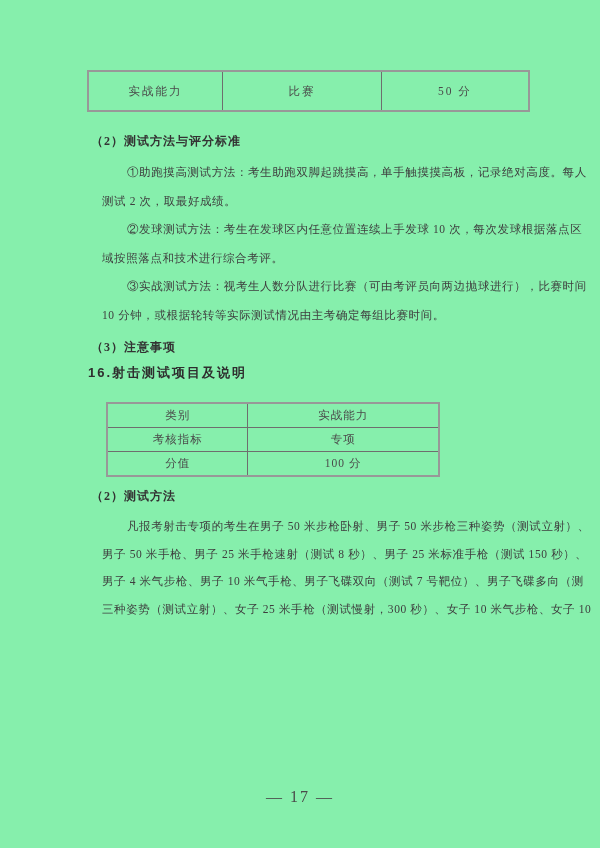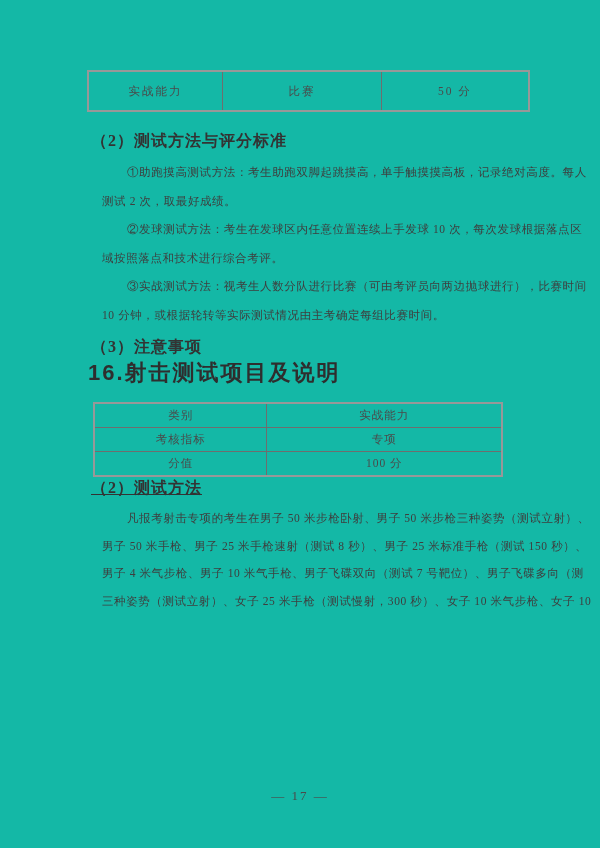--- a/index.html
+++ b/index.html
@@ -2,21 +2,21 @@
 <html><head>
 <meta charset="utf-8">
 <style>
   html, body { margin: 0; padding: 0; }
   body { background: #ffffff; }
 
   .page {
     position: relative;
     width: 600px;
     height: 848px;
-    background: #14b8a6;
+    background: #86efac;
     font-family: "Liberation Serif", "DejaVu Serif", serif;
     color: #3e3e3e;
     overflow: hidden;
   }
 
   .content {
     position: absolute;
     left: 88px;
     top: 70px;
     width: 444px;
@@ -32,43 +32,43 @@
     border: 1px solid #6e6e6e;
     text-align: center;
     vertical-align: middle;
     font-size: 11.5px;
     color: #4a4a4a;
     letter-spacing: 2px;
     padding: 0;
   }
   table.tbl1 { width: 443px; margin-left: -1px; }
   table.tbl1 td { height: 38px; }
-  table.tbl2 { width: 410px; margin-left: 5px; margin-top: 17px; }
+  table.tbl2 { width: 334px; margin-left: 18px; margin-top: 17px; }
   table.tbl2 td { height: 23px; letter-spacing: 1px; }
 
   
   .h-sub {
     font-weight: bold;
-    font-size: 16px;
+    font-size: 12px;
     color: #333333;
     height: 16px;
     line-height: 16px;
     letter-spacing: 1px;
     margin-left: 3px;
     white-space: nowrap;
   }
   .h-sub.m1 { margin-top: 21px; }
   .h-sub.m2 { margin-top: 10px; }
   .h-sub.m3 { margin-top: 8px; }
-  .h-sub.m4 { margin-top: 3px; text-decoration: underline; }
+  .h-sub.m4 { margin-top: 11px; }
 
   .h-big {
     font-family: "Liberation Sans", "DejaVu Sans", sans-serif;
     font-weight: bold;
-    font-size: 22px;
+    font-size: 13px;
     color: #2e2e2e;
     letter-spacing: 2px;
     height: 24px;
     line-height: 24px;
     margin-top: 6px;
     white-space: nowrap;
   }
 
   
   .para-group { margin-top: 9px; margin-left: 14px; }
@@ -83,21 +83,21 @@
   .para-group.tight .line { height: 27.5px; line-height: 27.5px; }
   .line.indent { padding-left: 25px; }
 
   
   .page-number {
     position: absolute;
     top: 788px;
     left: 0;
     width: 100%;
     text-align: center;
-    font-size: 13px;
+    font-size: 16px;
     letter-spacing: 2px;
     color: #4a4a4a;
   }
 </style>
 </head>
 <body>
 
 <div class="page">
   <div class="content">
 

